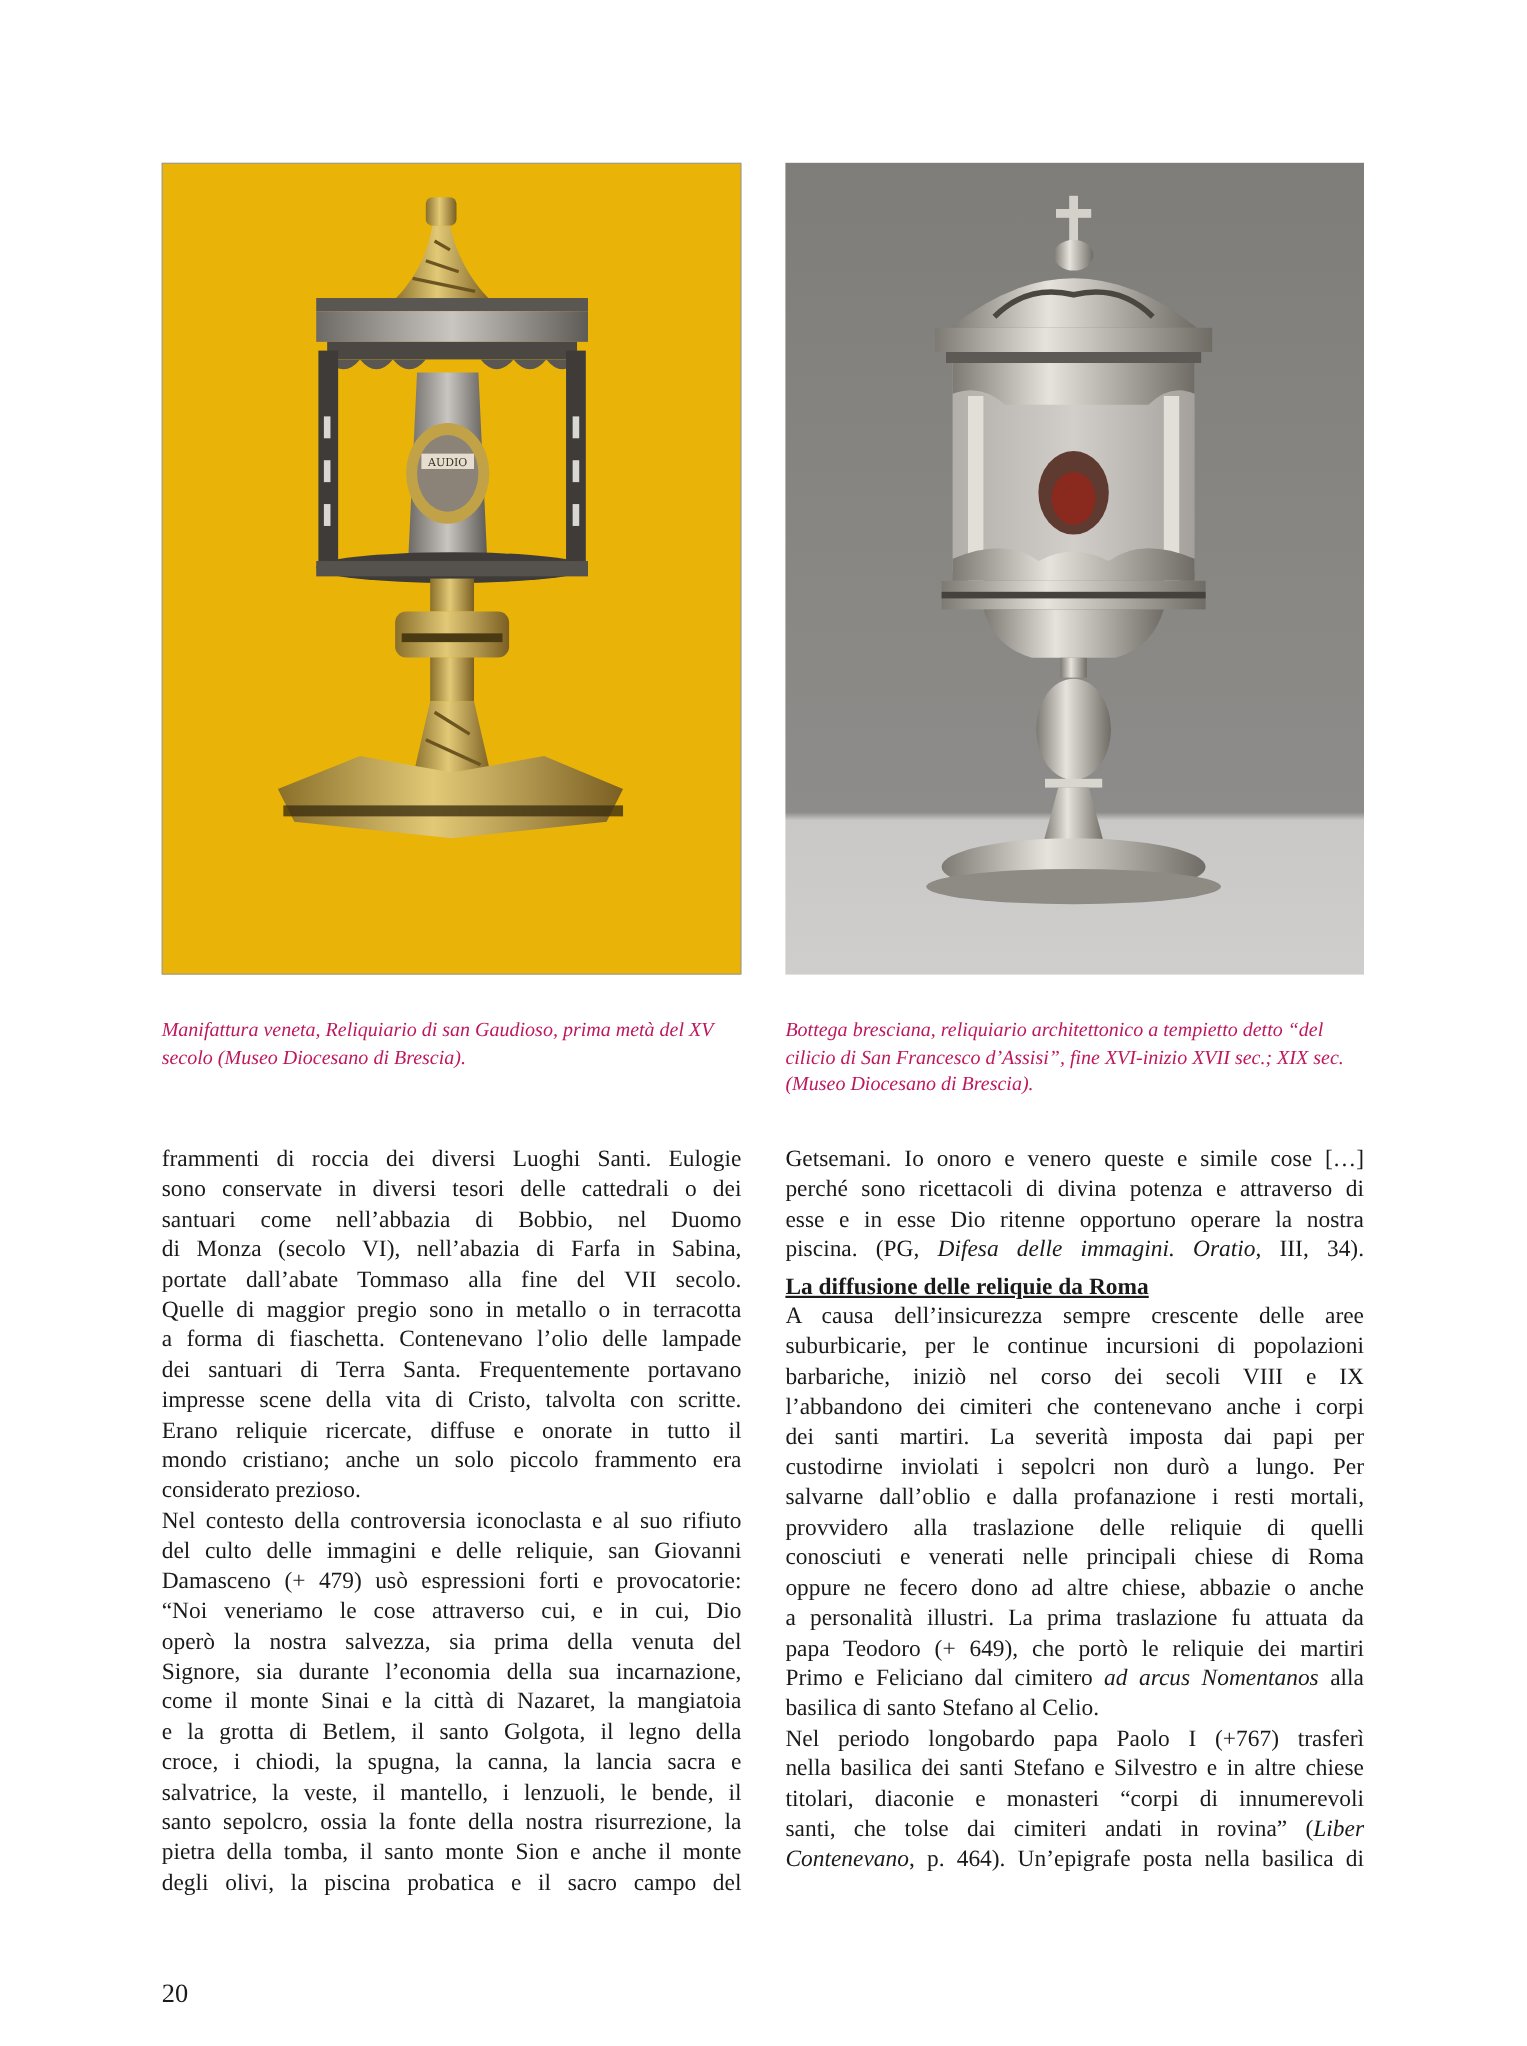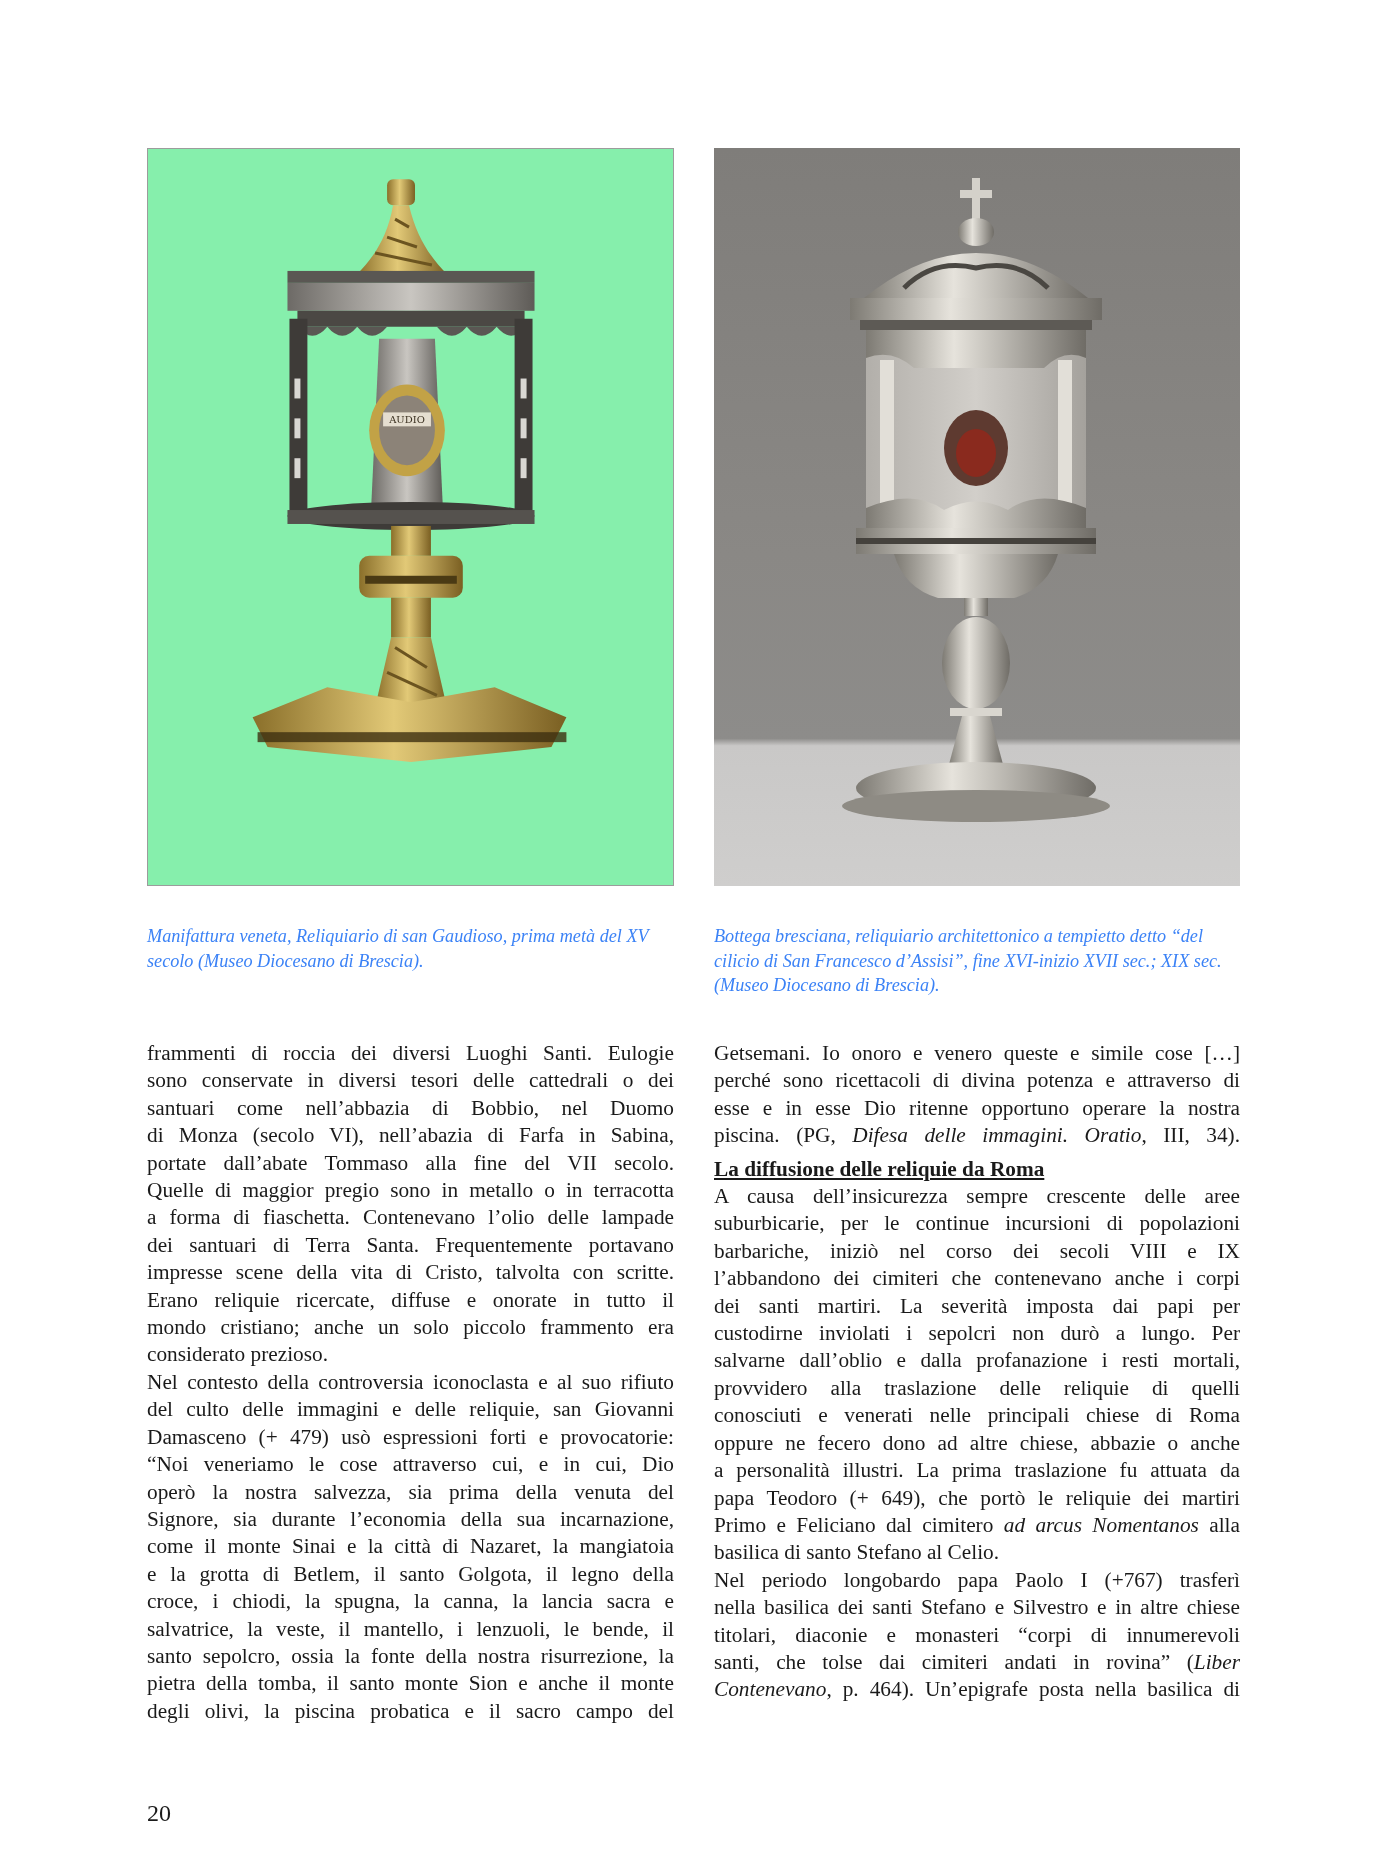--- a/index.html
+++ b/index.html
@@ -4,27 +4,27 @@
 <style>
   html, body { margin: 0; padding: 0; background: #ffffff; }
   body {
     width: 1388px; height: 1860px; position: relative; overflow: hidden;
     font-family: "Liberation Serif", "DejaVu Serif", serif; color: #1a1a1a;
   }
   .figure {
     position: absolute; top: 148px; height: 738px; box-sizing: border-box;
     overflow: hidden;
   }
-  .figure.left { left: 147px; width: 527px; border: 1.5px solid #9c9c9c; background: #86efac; }
+  .figure.left { left: 147px; width: 527px; border: 1.5px solid #9c9c9c; background: #eab308; }
   .figure.right { left: 714px; width: 526px; background: linear-gradient(#7f7d7a 0%, #8a8885 55%, #8d8c8a 80%, #c9c8c7 81%, #cfcecd 100%); }
   .figure svg { position: absolute; left: 0; top: 0; width: 100%; height: 100%; }
 
   .caption {
     position: absolute; top: 924px; font-style: italic; font-size: 18.2px; line-height: 24.5px;
-    color: #3b82f6;
+    color: #be185d;
   }
   .caption.left { left: 147px; width: 530px; }
   .caption.right { left: 714px; width: 530px; }
 
   .column {
     position: absolute; top: 1040px; width: 527px;
     font-size: 21.3px; line-height: 27.4px; text-align: justify; text-align-last: auto;
   }
   .column.left { left: 147px; }
   .column.right { left: 714px; width: 526px; }

